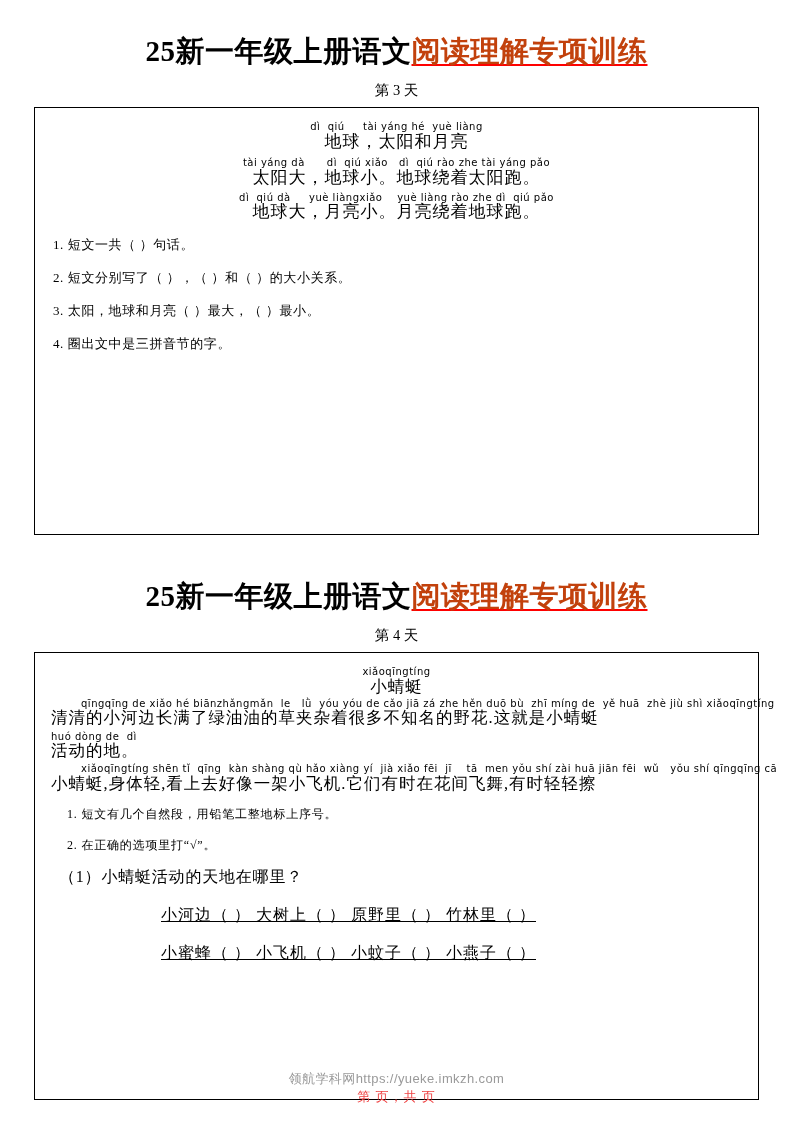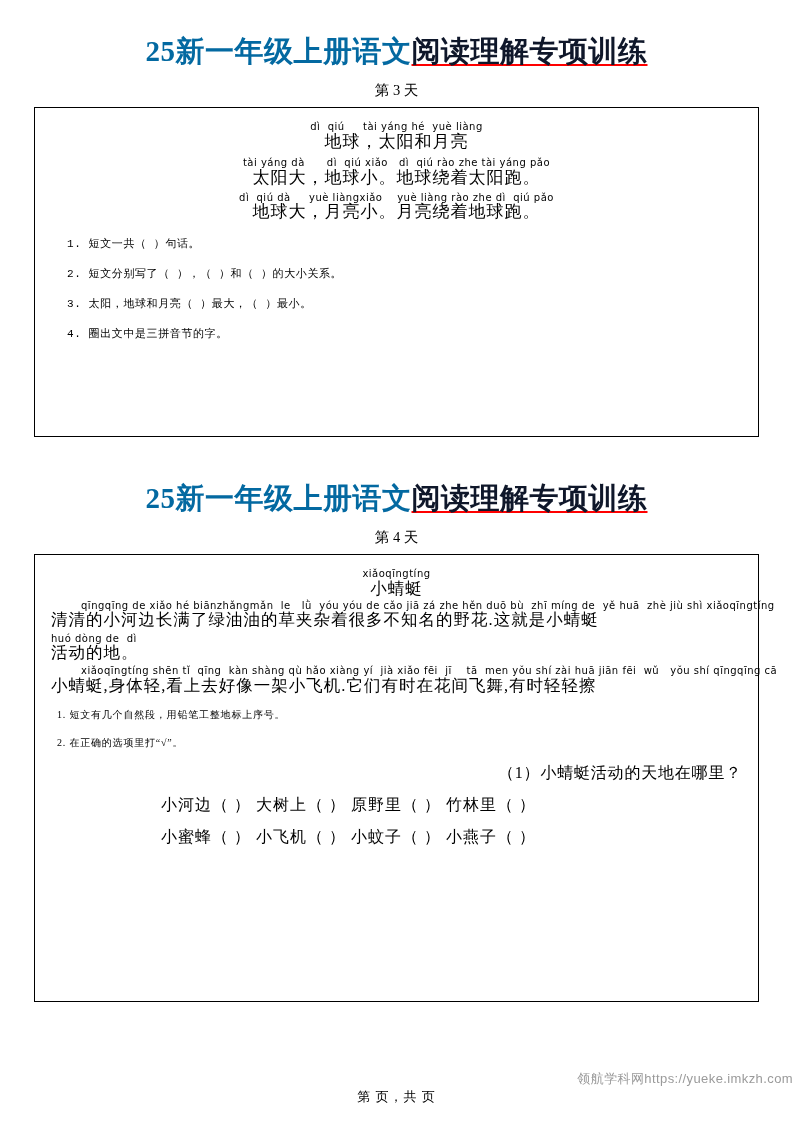--- a/index.html
+++ b/index.html
@@ -27,37 +27,37 @@
   .title {
     text-align: center;
     font-family: "Liberation Serif", serif;
     font-weight: bold;
     font-size: 29px;
     letter-spacing: 0.5px;
     margin-top: 6px;
     margin-bottom: 2px;
     white-space: nowrap;
   }
-  .title .black { color: #0369a1; }
-  .title .red { color: #0f172a; text-decoration: underline; text-decoration-color:#ff0000; text-underline-offset: 3px;}
+  .title .black { color: #000000; }
+  .title .red { color: #c2410c; text-decoration: underline; text-decoration-color:#ff0000; text-underline-offset: 3px;}
 
   .daylabel {
     text-align: center;
     font-family: "Liberation Serif", serif;
     font-size: 14.5px;
     margin: 9px 0 7px 0;
   }
 
   
   .box {
     border: 1.3px solid #000;
     box-sizing: border-box;
     padding: 12px 16px 14px 16px;
   }
-  .box1 { height: 330px; }
+  .box1 { height: 428px; }
   .box2 { height: 448px; }
 
   
   .pyline {
     font-family: "Liberation Serif", serif;
     line-height: 1.05;
   }
   .py {
     font-size: 10px;
     font-family: "DejaVu Sans", sans-serif;
@@ -73,74 +73,74 @@
     display: block;
   }
   .center { text-align: center; }
 
   .art-title { margin-top: 2px; margin-bottom: 4px; }
   .a1-l2 { margin-top: 8px; }
   .a1-l3 { margin-top: 6px; }
 
   
   .q {
-    font-family: Liberation Mono, monospace;
-    font-size: 11px;
-    margin: 15px 0 0 16px;
+    font-family: Liberation Serif, serif;
+    font-size: 13px;
+    margin: 15px 0 0 2px;
     letter-spacing: 0.6px;
   }
   .q:first-of-type { margin-top: 19px; }
 
   
   .a2 { margin-top: 2px; }
   .a2 .hz { font-size: 16.5px; }
   .a2 .py { font-size: 10px; }
   .a2 .blk { margin-bottom: 5px; }
   .ind { padding-left: 30px; }
 
   .q2 {
     font-family: "Liberation Serif", serif;
-    font-size: 10px;
-    margin: 14px 0 0 6px;
+    font-size: 12px;
+    margin: 14px 0 0 16px;
     letter-spacing: 0.8px;
   }
   .opts {
     font-family: "Liberation Serif", serif;
     font-size: 16px;
-    margin: 11px 0 0 0;
+    margin: 17px 0 0 0;
     padding-left: 110px;
     letter-spacing: 1px;
+    text-decoration: underline;
   }
   .sub {
     font-family: "Liberation Serif", serif;
     font-size: 16px;
     margin: 13px 0 0 8px;
     letter-spacing: 0.8px;
-    text-align: right;
   }
 
   
   .watermark {
     position: absolute;
     left: 0; right: 0;
     bottom: 34px;
-    text-align: right;
+    text-align: center;
     font-family: "Liberation Sans", sans-serif;
     font-size: 13px;
     color: #9a9a9a;
     letter-spacing: 0.4px;
   }
   .pagefoot {
     position: absolute;
     left: 0; right: 0;
     bottom: 16px;
     text-align: center;
     font-family: "Liberation Serif", serif;
     font-size: 13px;
-    color: #000000;
+    color: #ef4444;
     letter-spacing: 1px;
   }
 </style>
 </head>
 <body>
 
 <div class="page">
 
   <div>
     <div class="title">

